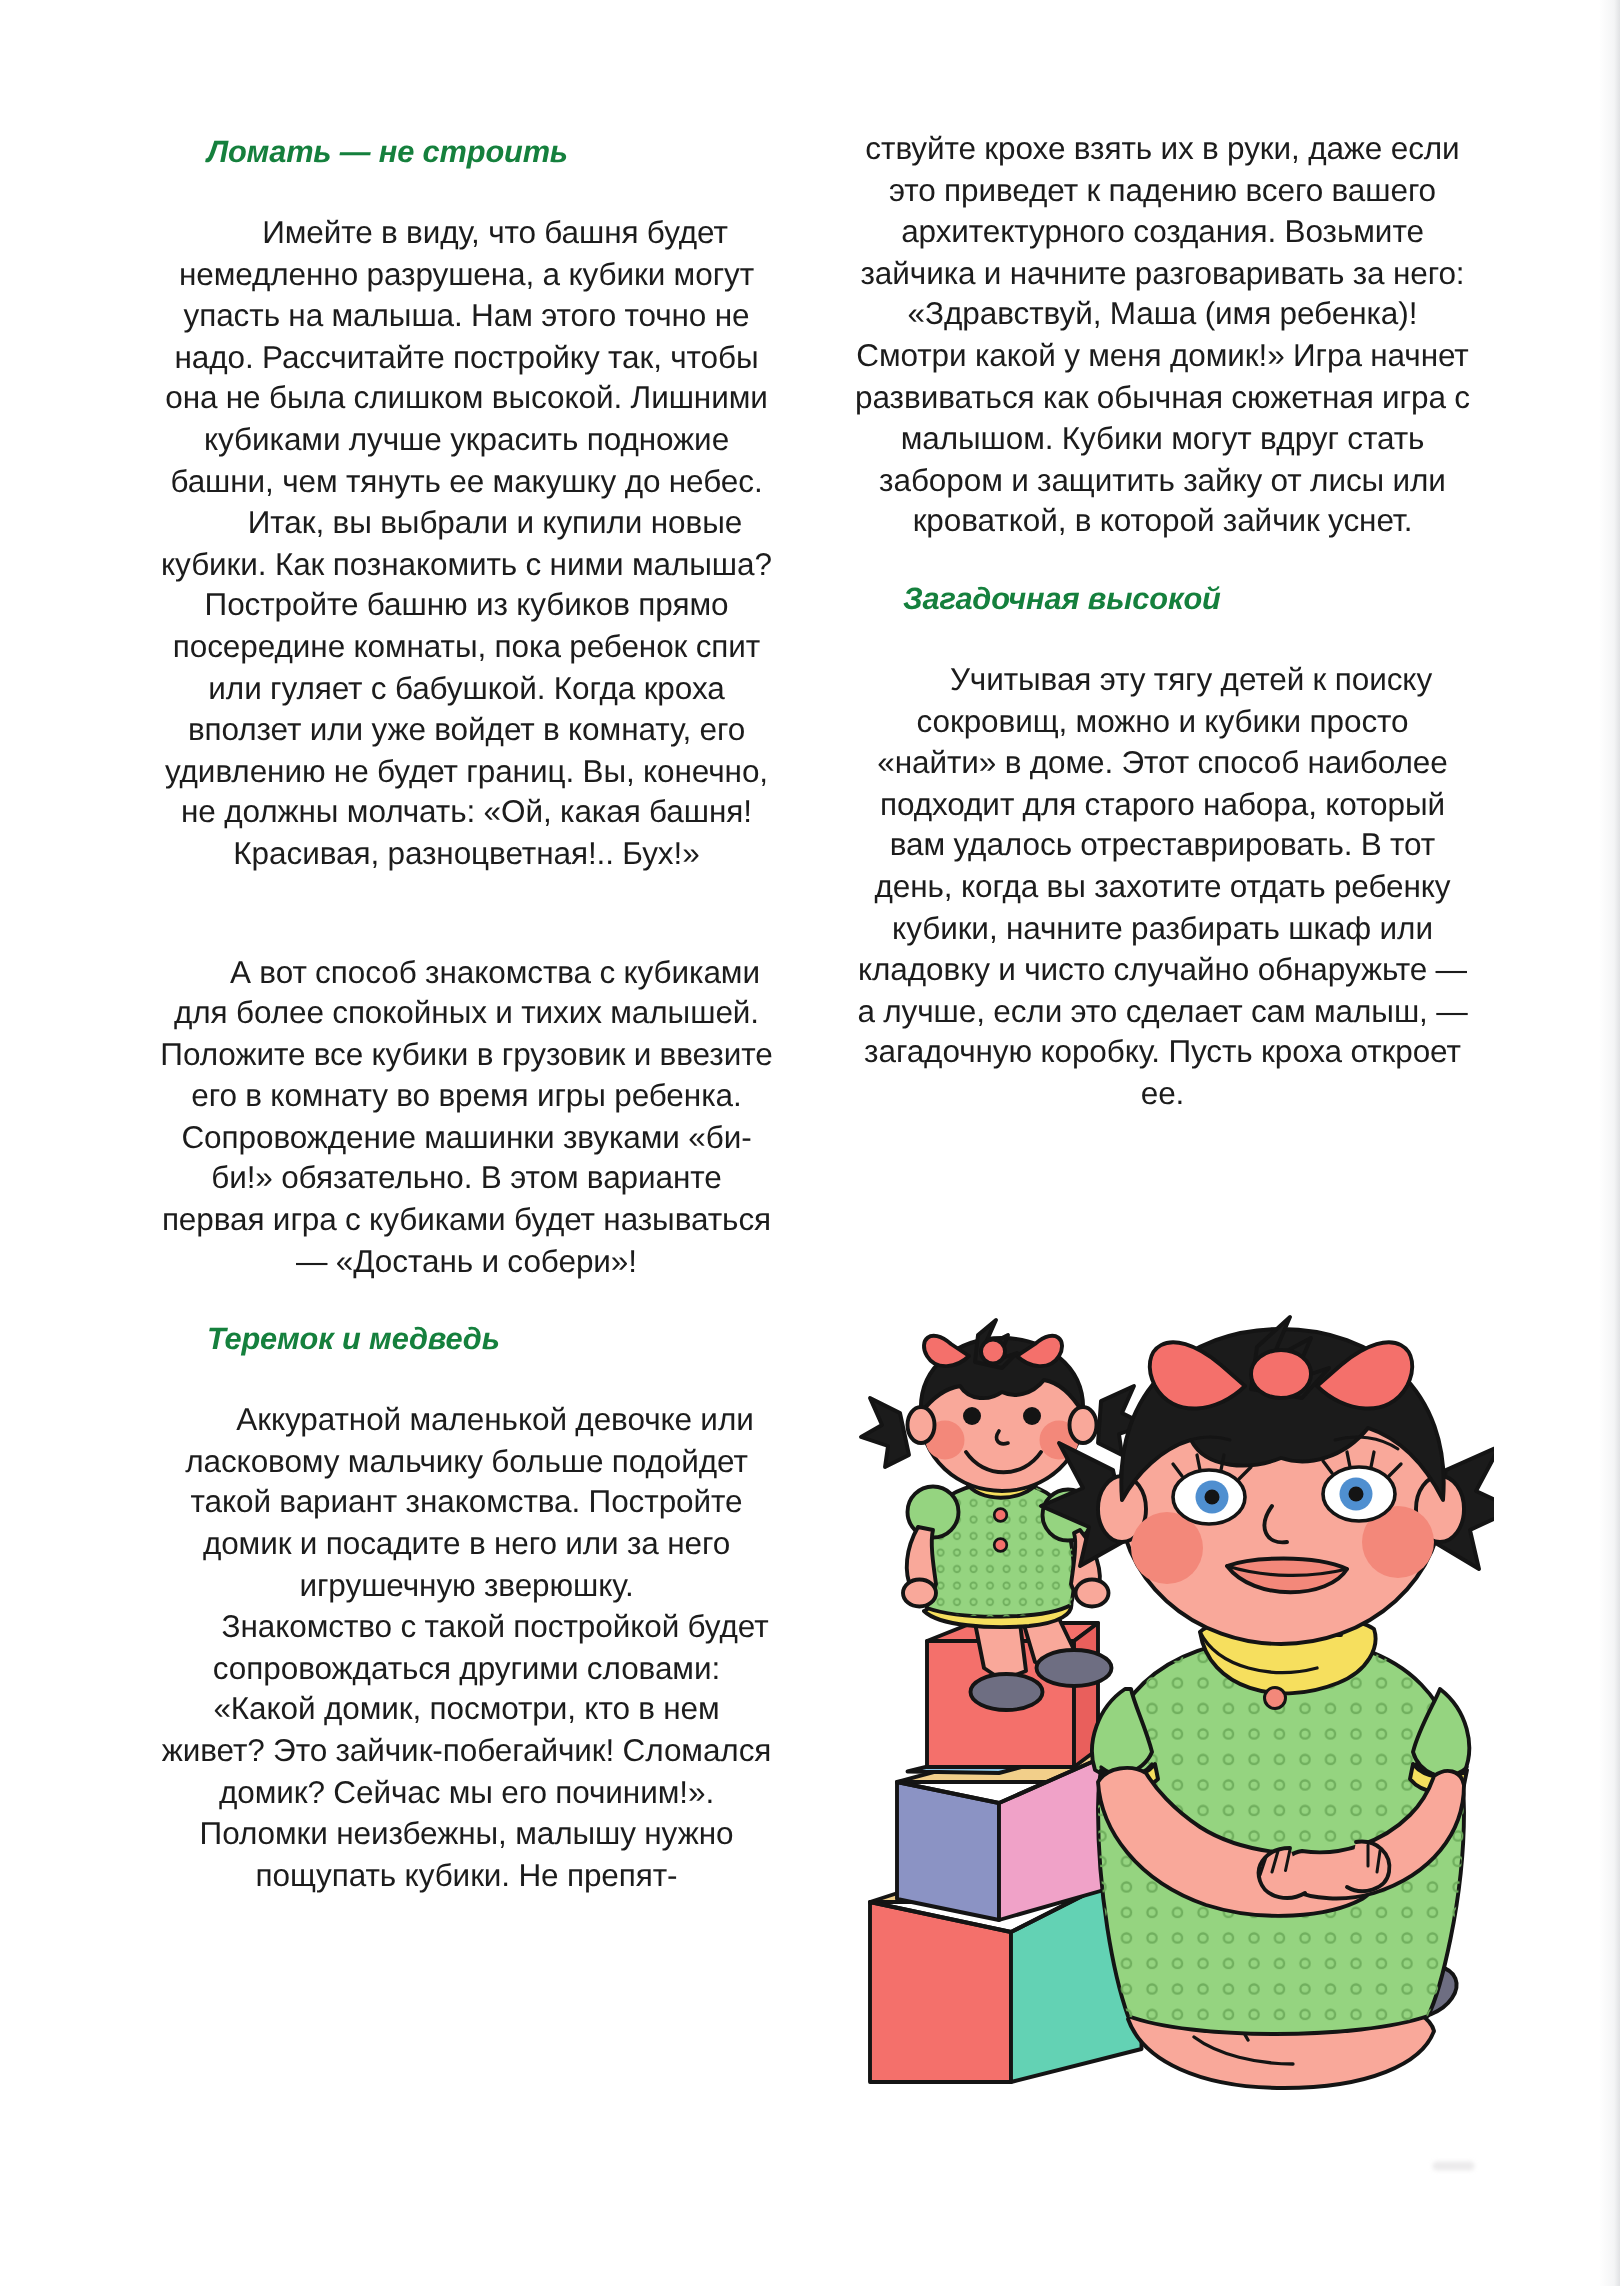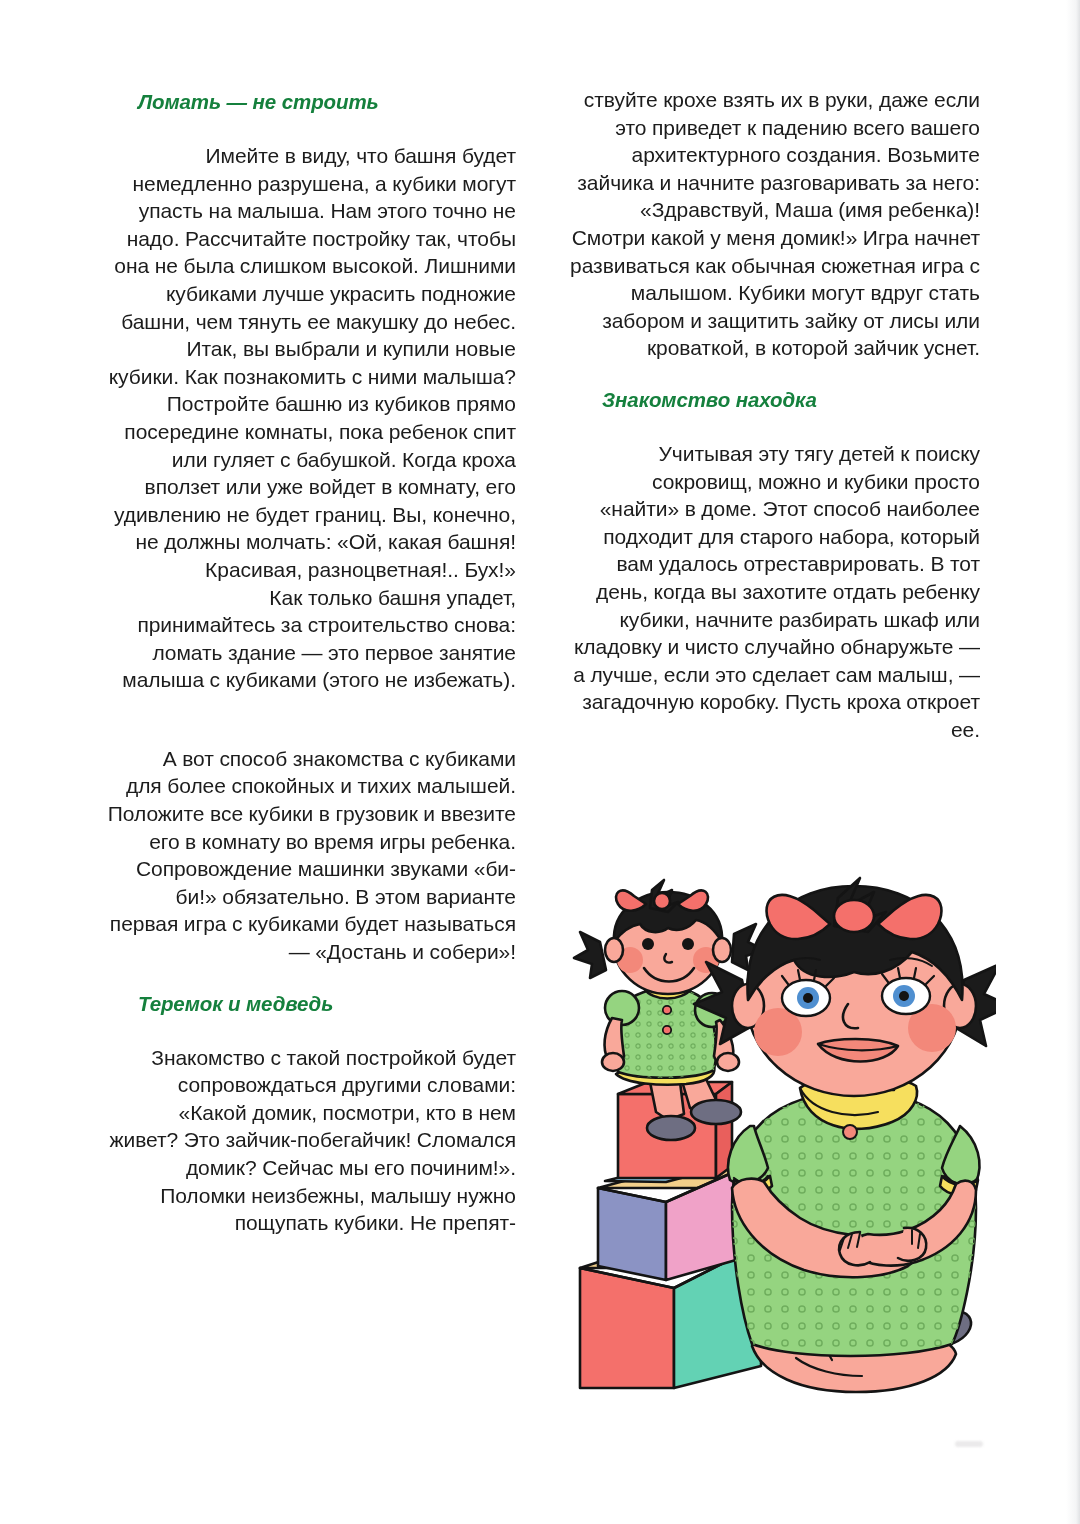--- a/index.html
+++ b/index.html
@@ -71,21 +71,21 @@
     letter-spacing: -0.1px;
     padding-left: 32px;
   }
   .heading.first { padding-top: 2px; }
 
   p.para {
     margin: 0;
     font-size: 21px;
     line-height: 27.6px;
     text-indent: 38px;
-    text-align: right;
+    text-align: center;
     word-spacing: -0.2px;
     letter-spacing: -0.05px;
     color: #1c1c1c;
   }
 
   .gap-after-heading { height: 27px; }
   .gap-before-heading { height: 24px; }
 
   
   .illustration {
@@ -109,41 +109,41 @@
 
     <div class="col col-left">
 
       <h2 class="heading first">Ломать — не строить</h2>
       <div class="gap-after-heading"></div>
 
       <p class="para">Имейте в виду, что башня будет немедленно разрушена, а кубики могут упасть на малыша. Нам этого точно не надо. Рассчитайте постройку так, чтобы она не была слишком высокой. Лишними кубиками лучше украсить подножие башни, чем тянуть ее макушку до небес.</p>
 
       <p class="para">Итак, вы выбрали и купили новые кубики. Как познакомить с ними малыша? Постройте башню из кубиков прямо посередине комнаты, пока ребенок спит или гуляет с бабушкой. Когда кроха вползет или уже войдет  в комнату, его удивлению не будет границ. Вы, конечно, не должны молчать: «Ой, какая башня! Красивая, разноцветная!.. Бух!»</p>
 
-      <p class="para">Как только башня упадет, принимайтесь за строительство снова: ломать здание — это первое занятие малыша с кубиками (этого не избежать).</p>
 
       <div class="gap-before-heading"></div>
       <div class="gap-after-heading"></div>
 
       <p class="para">А вот способ знакомства с кубиками для более спокойных и тихих малышей. Положите все кубики в грузовик и ввезите его в комнату во время игры ребенка. Сопровождение машинки звуками «би-би!» обязательно. В этом варианте первая игра с кубиками будет называться — «Достань и собери»!</p>
 
       <div class="gap-before-heading"></div>
       <h2 class="heading">Теремок и медведь</h2>
       <div class="gap-after-heading"></div>
 
+      <p class="para">Аккуратной маленькой девочке или ласковому мальчику больше подойдет такой вариант знакомства. Постройте домик и посадите в него или за него игрушечную зверюшку.</p>
 
       <p class="para">Знакомство с такой постройкой будет сопровождаться другими словами: «Какой домик, посмотри, кто в нем живет? Это зайчик-побегайчик! Сломался домик? Сейчас мы его починим!». Поломки неизбежны, малышу нужно пощупать кубики. Не препят-</p>
     </div>
 
     <div class="col col-right">
 
       <p class="para" style="text-indent:0">ствуйте крохе взять их в руки, даже если это приведет к падению всего вашего архитектурного создания. Возьмите зайчика и начните разговаривать за него: «Здравствуй, Маша (имя ребенка)! Смотри какой у меня домик!»  Игра начнет развиваться как обычная сюжетная игра с малышом. Кубики могут вдруг стать забором и защитить зайку от лисы или кроваткой, в которой зайчик уснет.</p>
 
       <div class="gap-before-heading"></div>
-      <h2 class="heading">Знакомство находка</h2>
+      <h2 class="heading">Загадочная высокой</h2>
       <div class="gap-after-heading"></div>
 
 
       <p class="para">Учитывая эту тягу детей к поиску сокровищ, можно и кубики просто «найти» в доме. Этот способ наиболее подходит для старого набора, который вам удалось отреставрировать. В тот день, когда вы захотите отдать ребенку кубики, начните разбирать шкаф или кладовку и чисто случайно обнаружьте — а лучше, если это сделает сам малыш, — загадочную коробку. Пусть кроха откроет ее.</p>
     </div>
 
   </div>
 
   <div class="illustration">
     <svg viewBox="0 0 440 580" xmlns="http://www.w3.org/2000/svg">

